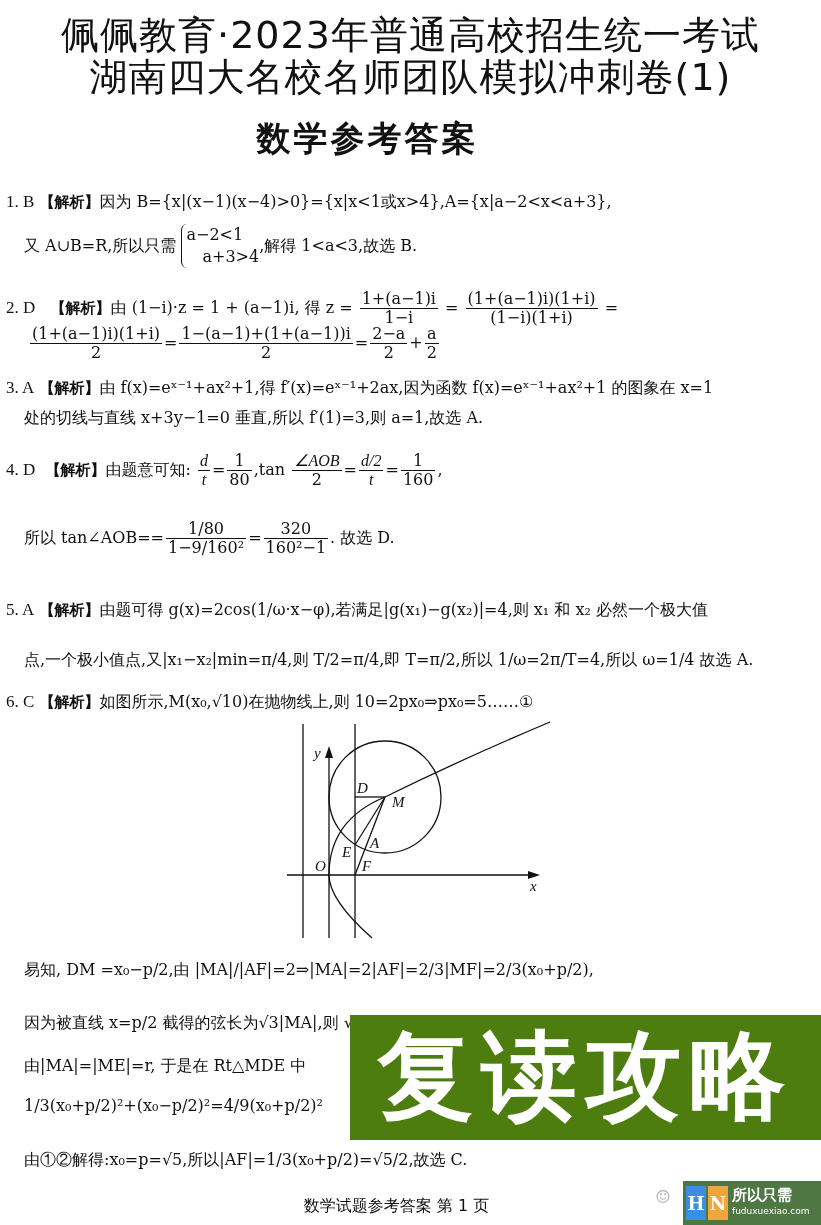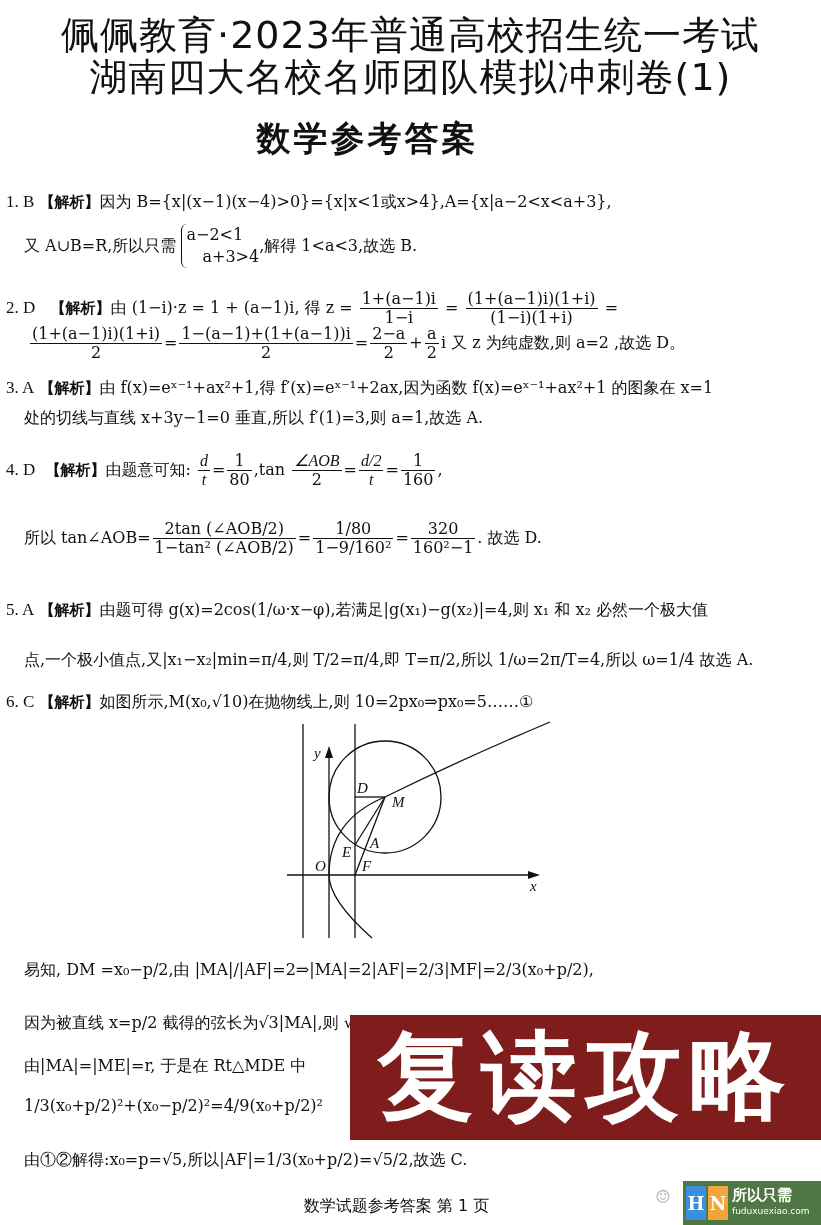--- a/index.html
+++ b/index.html
@@ -14,21 +14,21 @@
               font-family: "DejaVu Sans", "Liberation Sans", sans-serif; letter-spacing: 3px; }
     .line { font-size: 16px; line-height: 20px; }
     .num { font-family: "Liberation Serif", serif; font-size: 17px; }
     .tag { font-weight: bold; font-family: "DejaVu Sans", "Liberation Sans", sans-serif; font-size: 15px; }
     i, .it { font-style: italic; font-family: "Liberation Serif", serif; }
     .frac { display: inline-block; vertical-align: middle; text-align: center; margin: 0 2px; }
     .frac > span { display: block; line-height: 18px; padding: 0 2px; }
     .frac > span.num-top { border-bottom: 1px solid #111; }
     .brace-sys { display: inline-block; vertical-align: middle; border-left: 1px solid #111; padding-left: 4px;
                  border-radius: 6px 0 0 6px; line-height: 22px; }
-    .banner { left: 350px; top: 1015px; width: 471px; height: 125px; background: #7f1d1d; color: #fff;
+    .banner { left: 350px; top: 1015px; width: 471px; height: 125px; background: #4d7c0f; color: #fff;
               font-family: "DejaVu Sans", "Liberation Sans", sans-serif; font-size: 96px; font-weight: bold;
               display: flex; align-items: center; justify-content: center; letter-spacing: 8px; }
     .footer { left: 0; width: 793px; text-align: center; top: 1196px; font-size: 16px;
               font-family: "DejaVu Sans", "Liberation Sans", sans-serif; }
     .logo { left: 683px; top: 1181px; width: 138px; height: 44px; background: #4f7744; display: flex; align-items: center; }
     .logo .blk { width: 20px; height: 34px; margin-left: 2px; display: flex; align-items: center; justify-content: center;
                  color: #fff; font-weight: bold; font-size: 18px; font-family: "DejaVu Serif", serif; }
     .logo .b1 { background: #3a8fe0; margin-left: 3px; }
     .logo .b2 { background: #f0a63a; }
     .logo .txt { margin-left: 4px; color: #fff; font-family: "DejaVu Sans", sans-serif; line-height: 16px; }
@@ -56,37 +56,37 @@
   </span><span>,解得 1&lt;a&lt;3,故选 B.</span>
 </div>
 
 <div class="abs line" style="left:6px; top:290px;">
   <span class="num">2. D</span>
   &nbsp;&nbsp;<span class="tag">【解析】</span><span>由 (1−i)·z = 1 + (a−1)i, 得 z =</span>
   <span class="frac"><span class="num-top">1+(a−1)i</span><span>1−i</span></span> =
   <span class="frac"><span class="num-top">(1+(a−1)i)(1+i)</span><span>(1−i)(1+i)</span></span> =
 </div>
 <div class="abs line" style="left:28px; top:325px;">
-  <span class="frac"><span class="num-top">(1+(a−1)i)(1+i)</span><span>2</span></span>=<span class="frac"><span class="num-top">1−(a−1)+(1+(a−1))i</span><span>2</span></span>=<span class="frac"><span class="num-top">2−a</span><span>2</span></span>+<span class="frac"><span class="num-top">a</span><span>2</span></span><span>i 又 z 为纯虚数,则 a=2 ,故选 D。</span>
+  <span class="frac"><span class="num-top">(1+(a−1)i)(1+i)</span><span>2</span></span>=<span class="frac"><span class="num-top">1−(a−1)+(1+(a−1))i</span><span>2</span></span>=<span class="frac"><span class="num-top">2−a</span><span>2</span></span>+<span class="frac"><span class="num-top">a</span><span>2</span></span>
 </div>
 
 <div class="abs line" style="left:6px; top:378px;">
   <span class="num">3. A</span>
   <span class="tag">【解析】</span><span>由 f(x)=eˣ⁻¹+ax²+1,得 f′(x)=eˣ⁻¹+2ax,因为函数 f(x)=eˣ⁻¹+ax²+1 的图象在 x=1</span>
 </div>
 <div class="abs line" style="left:24px; top:408px;">处的切线与直线 x+3y−1=0 垂直,所以 f′(1)=3,则 a=1,故选 A.</div>
 
 <div class="abs line" style="left:6px; top:452px;">
   <span class="num">4. D</span>
   &nbsp;<span class="tag">【解析】</span><span>由题意可知:</span>
   <span class="frac"><span class="num-top it">d</span><span class="it">t</span></span>=<span class="frac"><span class="num-top">1</span><span>80</span></span><span>,tan</span>
   <span class="frac"><span class="num-top it">∠AOB</span><span>2</span></span>=<span class="frac"><span class="num-top it">d/2</span><span class="it">t</span></span>=<span class="frac"><span class="num-top">1</span><span>160</span></span>,
 </div>
 <div class="abs line" style="left:24px; top:520px;">
-  <span>所以 tan∠AOB=</span><span class="frac"><span class="num-top">2tan (∠AOB/2)</span><span>1−tan² (∠AOB/2)</span></span>=<span class="frac"><span class="num-top">1/80</span><span>1−9/160²</span></span>=<span class="frac"><span class="num-top">320</span><span>160²−1</span></span><span>. 故选 D.</span>
+  <span>所以 tan∠AOB=</span>=<span class="frac"><span class="num-top">1/80</span><span>1−9/160²</span></span>=<span class="frac"><span class="num-top">320</span><span>160²−1</span></span><span>. 故选 D.</span>
 </div>
 
 <div class="abs line" style="left:6px; top:600px;">
   <span class="num">5. A</span>
   <span class="tag">【解析】</span><span>由题可得 g(x)=2cos(1/ω·x−φ),若满足|g(x₁)−g(x₂)|=4,则 x₁ 和 x₂ 必然一个极大值</span>
 </div>
 <div class="abs line" style="left:24px; top:650px;">点,一个极小值点,又|x₁−x₂|min=π/4,则 T/2=π/4,即 T=π/2,所以 1/ω=2π/T=4,所以 ω=1/4 故选 A.</div>
 
 <div class="abs line" style="left:6px; top:692px;">
   <span class="num">6. C</span>

